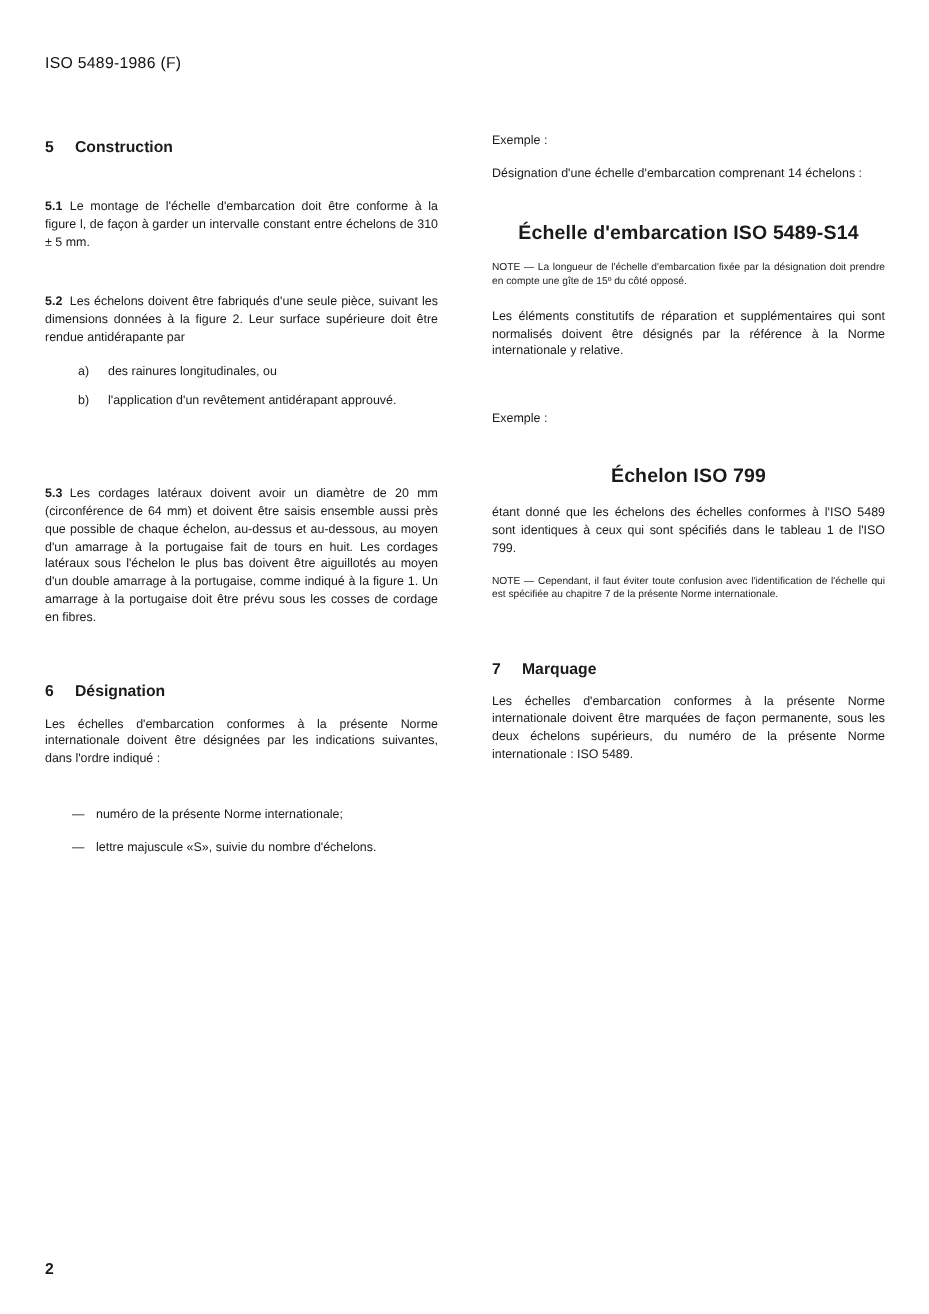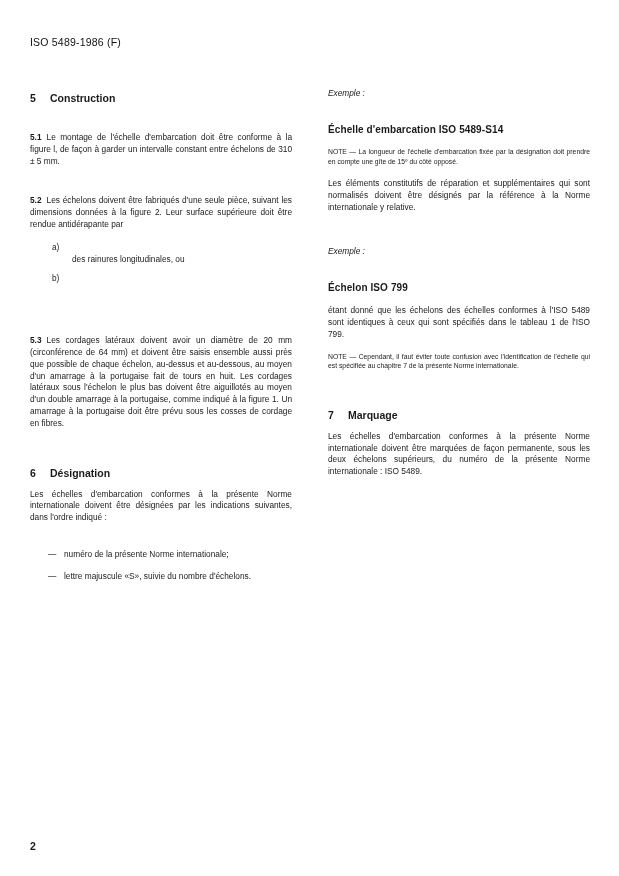--- a/index.html
+++ b/index.html
@@ -72,41 +72,40 @@
     line-height: 1.42;
     margin: 0 0 8px 0;
     padding-left: 22px;
   }
   .list-item .marker {
     width: 20px;
     flex: none;
   }
   .list-item .txt {
     flex: 1;
-    margin-top: 12px;
   }
   .dash-item {
     display: flex;
     font-size: 8.3px;
     line-height: 1.42;
     margin: 0 0 10px 0;
     padding-left: 18px;
   }
   .dash-item .marker {
     width: 16px;
     flex: none;
   }
   .ex-label {
     font-size: 8.3px;
-    font-style: italic;
     margin: 0 0 12px 0;
   }
   .centered-bold {
-    font-size: 10px;
-    font-weight: bold;
+    font-size: 13px;
+    font-weight: bold;
+    text-align: center;
     margin: 0 0 12px 0;
     letter-spacing: 0.1px;
   }
   .note {
     font-size: 6.8px;
     line-height: 1.4;
     text-align: justify;
     margin: 0 0 12px 0;
     color: #222;
   }
@@ -148,20 +147,21 @@
         <span class="cnum">5.2</span><span>Les échelons doivent être fabriqués d'une seule pièce, suivant les dimensions données à la figure 2. Leur surface supérieure doit être rendue antidérapante par</span>
       </p>
 
       <div class="list-item">
         <span class="marker">a)</span>
         <span class="txt">des rainures longitudinales, ou</span>
       </div>
 
       <div class="list-item">
         <span class="marker">b)</span>
+        <span class="txt">l'application d'un revêtement antidérapant approuvé.</span>
       </div>
 
       <div class="spacer-lg"></div>
 
       <p class="clause">
         <span class="cnum">5.3</span><span>Les cordages latéraux doivent avoir un diamètre de 20 mm (circonférence de 64 mm) et doivent être saisis ensemble aussi près que possible de chaque échelon, au-dessus et au-dessous, au moyen d'un amarrage à la portugaise fait de tours en huit. Les cordages latéraux sous l'échelon le plus bas doivent être aiguillotés au moyen d'un double amarrage à la portugaise, comme indiqué à la figure 1. Un amarrage à la portugaise doit être prévu sous les cosses de cordage en fibres.</span>
       </p>
 
 
       <div class="spacer-xl"></div>
@@ -184,20 +184,21 @@
         <span class="marker">—</span>
         <span class="txt">lettre majuscule «S», suivie du nombre d'échelons.</span>
       </div>
 
     </div>
 
     <div class="col">
 
       <div class="ex-label">Exemple :</div>
 
+      <p>Désignation d'une échelle d'embarcation comprenant 14 échelons :</p>
 
       <div class="spacer-lg"></div>
 
       <div class="centered-bold">Échelle d'embarcation ISO 5489-S14</div>
 
       <div class="note">NOTE — La longueur de l'échelle d'embarcation fixée par la désignation doit prendre en compte une gîte de 15º du côté opposé.</div>
 
       <p>Les éléments constitutifs de réparation et supplémentaires qui sont normalisés doivent être désignés par la référence à la Norme internationale y relative.</p>
 
       <div class="spacer-xl"></div>

